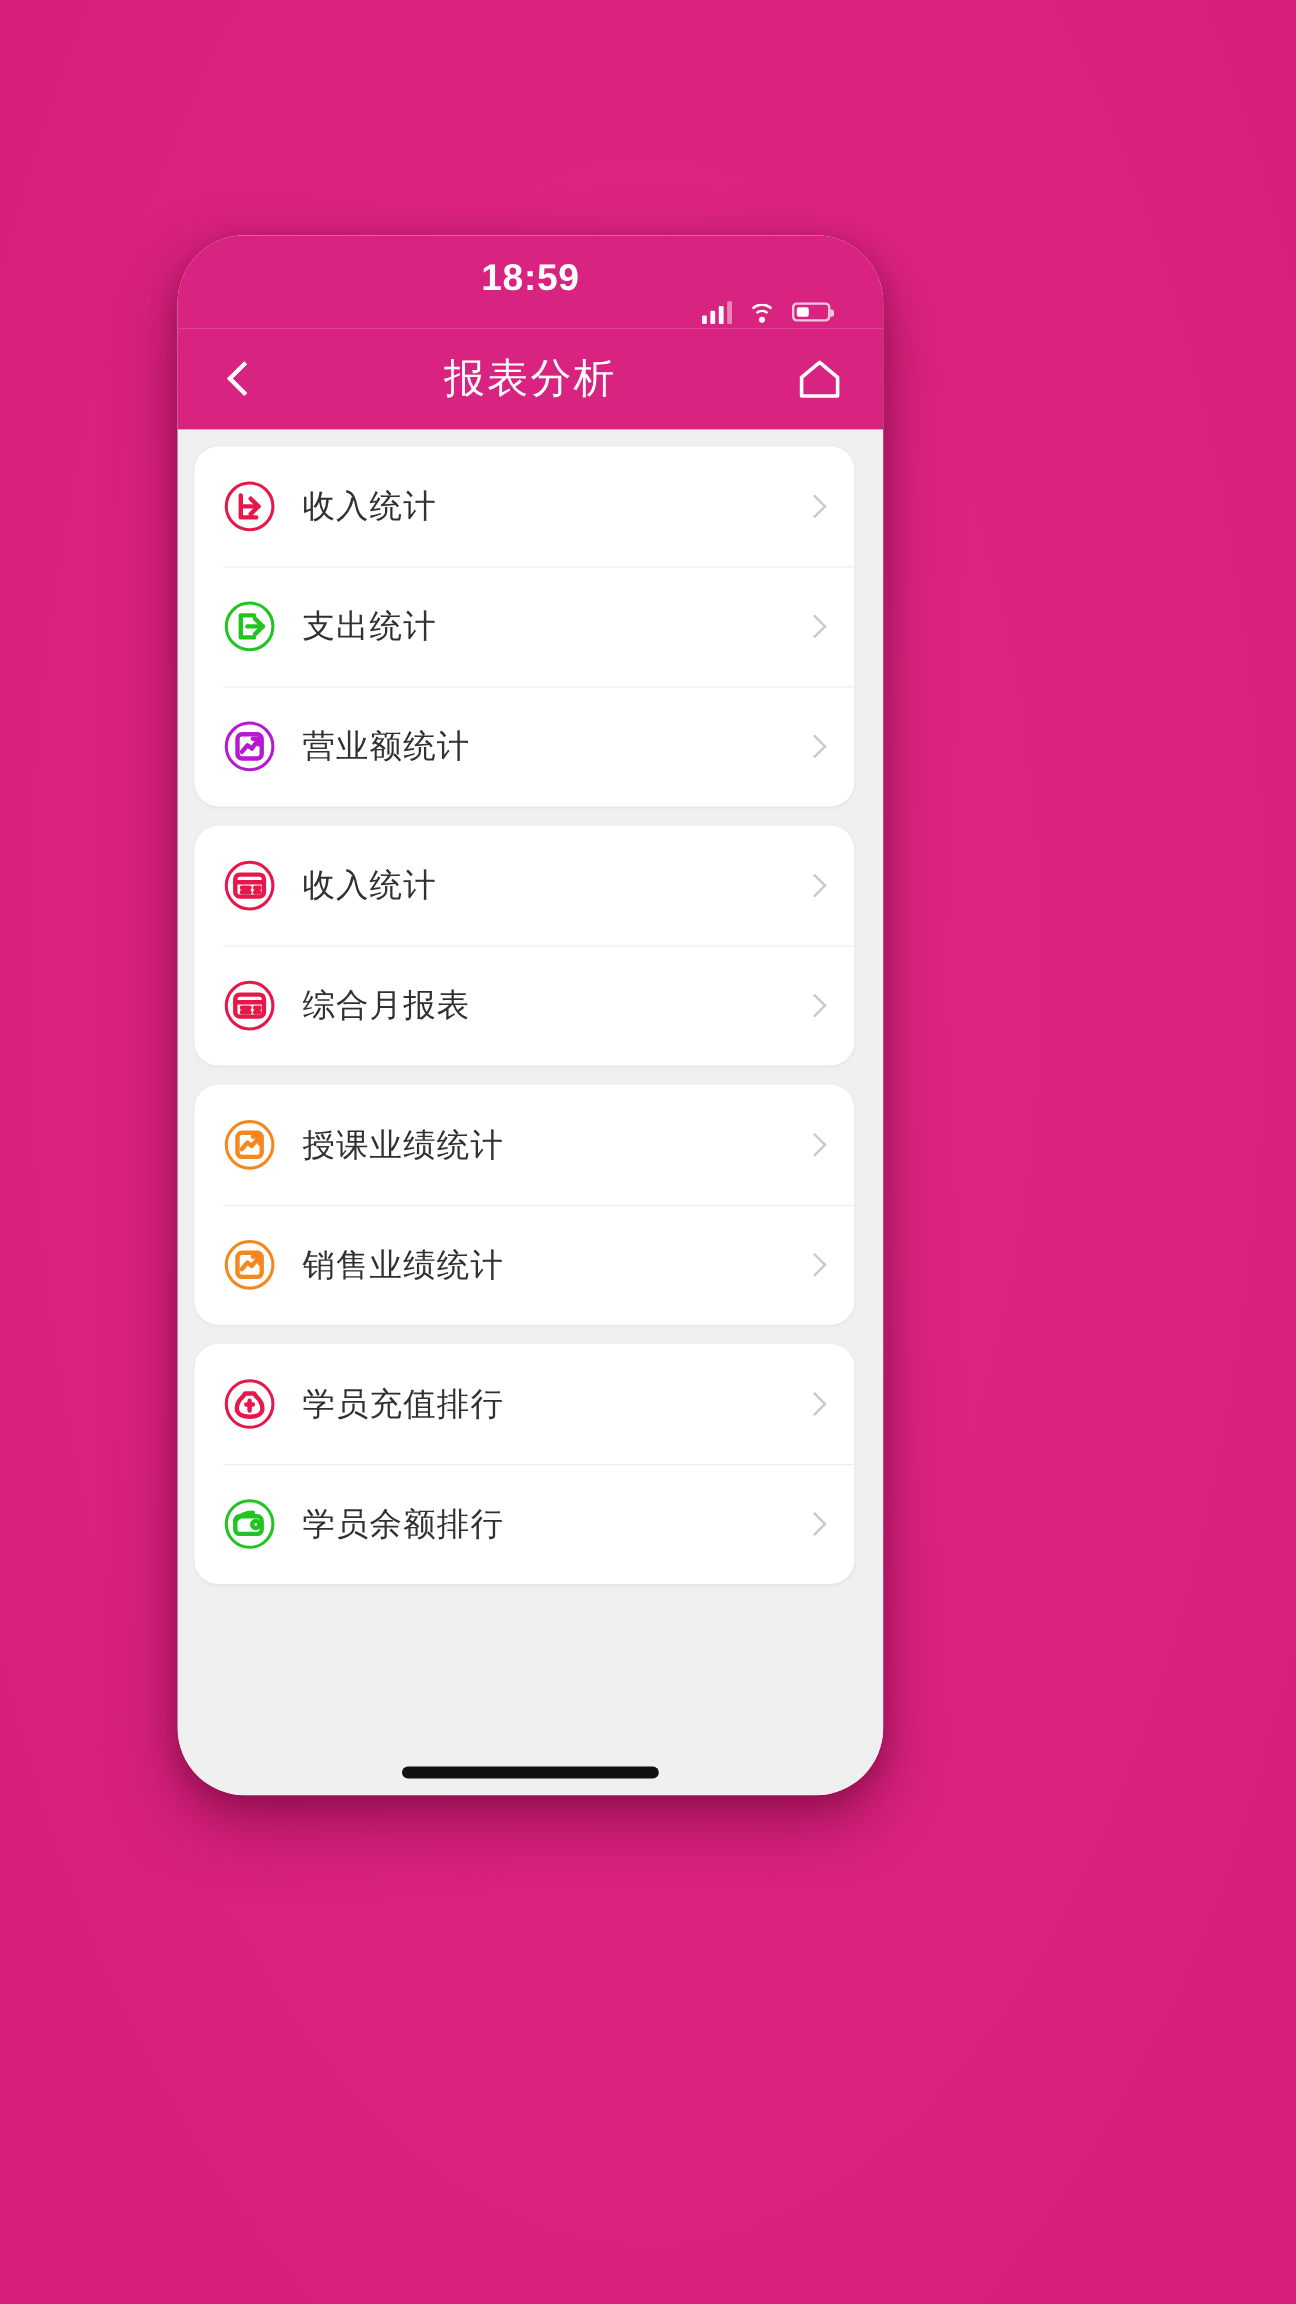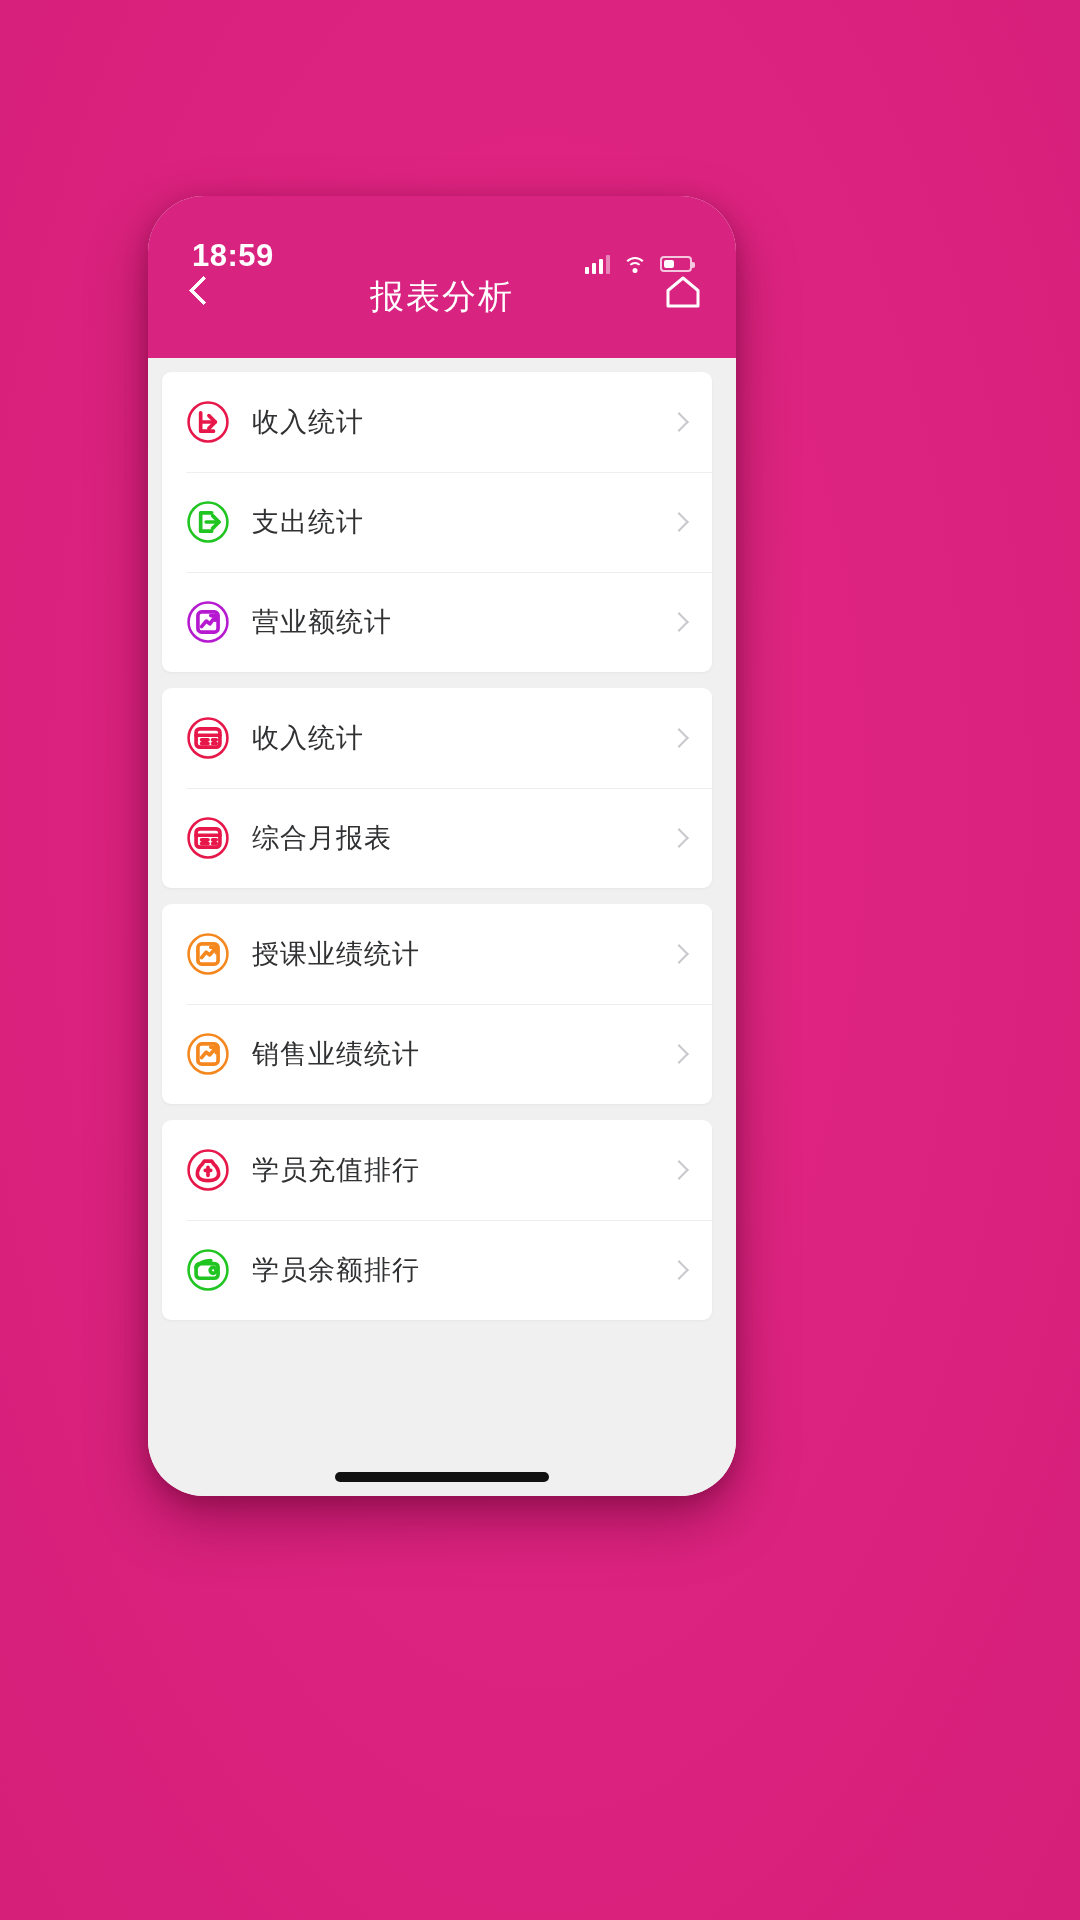--- a/index.html
+++ b/index.html
@@ -19,22 +19,23 @@
     overflow:hidden;
     box-shadow: 0 26px 60px rgba(90,0,45,.45),
                 0 6px 22px rgba(90,0,45,.35);
   }
 
   
   #status-bar {
     position:relative;
     height:78px;
     background:#d82380;
-    display:flex; align-items:flex-end;
+    display:flex; align-items:center;
     padding:18px 44px 0 44px;
+    flex-direction:column;
   }
   #status-time {
     color:#fff; font-size:31px; font-weight:bold;
     letter-spacing:.5px;
   }
   #status-icons {
     margin-left:auto; display:flex; align-items:center; gap:13px;
   }
   .sig-bars { display:flex; align-items:flex-end; gap:3px; height:20px; }
   .sig-bars i { display:block; width:4px; background:#fff; border-radius:1px; }
@@ -65,21 +66,21 @@
   .batt:after {
     content:""; position:absolute; right:-5px; top:4px;
     width:3px; height:6px; background:rgba(255,255,255,.75);
     border-radius:0 2px 2px 0;
   }
   .batt i { display:block; height:100%; width:42%; background:#fff; border-radius:2px; }
 
   
   #nav-header {
     height:84px; background:#d82380;
-    display:flex; 
+    display:flex; align-items:center;
     padding:0 34px; position:relative;
   }
   #nav-title {
     position:absolute; left:0; right:0; text-align:center;
     color:#fff; font-size:34px; letter-spacing:2px;
     pointer-events:none;
   }
   .chev-back {
     width:34px; height:34px; position:relative; z-index:2; cursor:pointer;
   }
@@ -98,21 +99,21 @@
   #list-scroll {
     height:calc(1300px - 78px - 84px);
     background:#f0f0f0;
     padding:14px 0 0 0;
     overflow:hidden;
     position:relative;
   }
   .card {
     background:#fff;
     margin:0 24px 16px 14px;
-    border-radius:9px;
+    border-radius:20px;
     box-shadow:0 1px 3px rgba(0,0,0,.05);
     overflow:hidden;
   }
   .row {
     display:flex; align-items:center;
     height:100px;
     padding:0 26px 0 24px;
     position:relative;
     cursor:pointer;
   }

